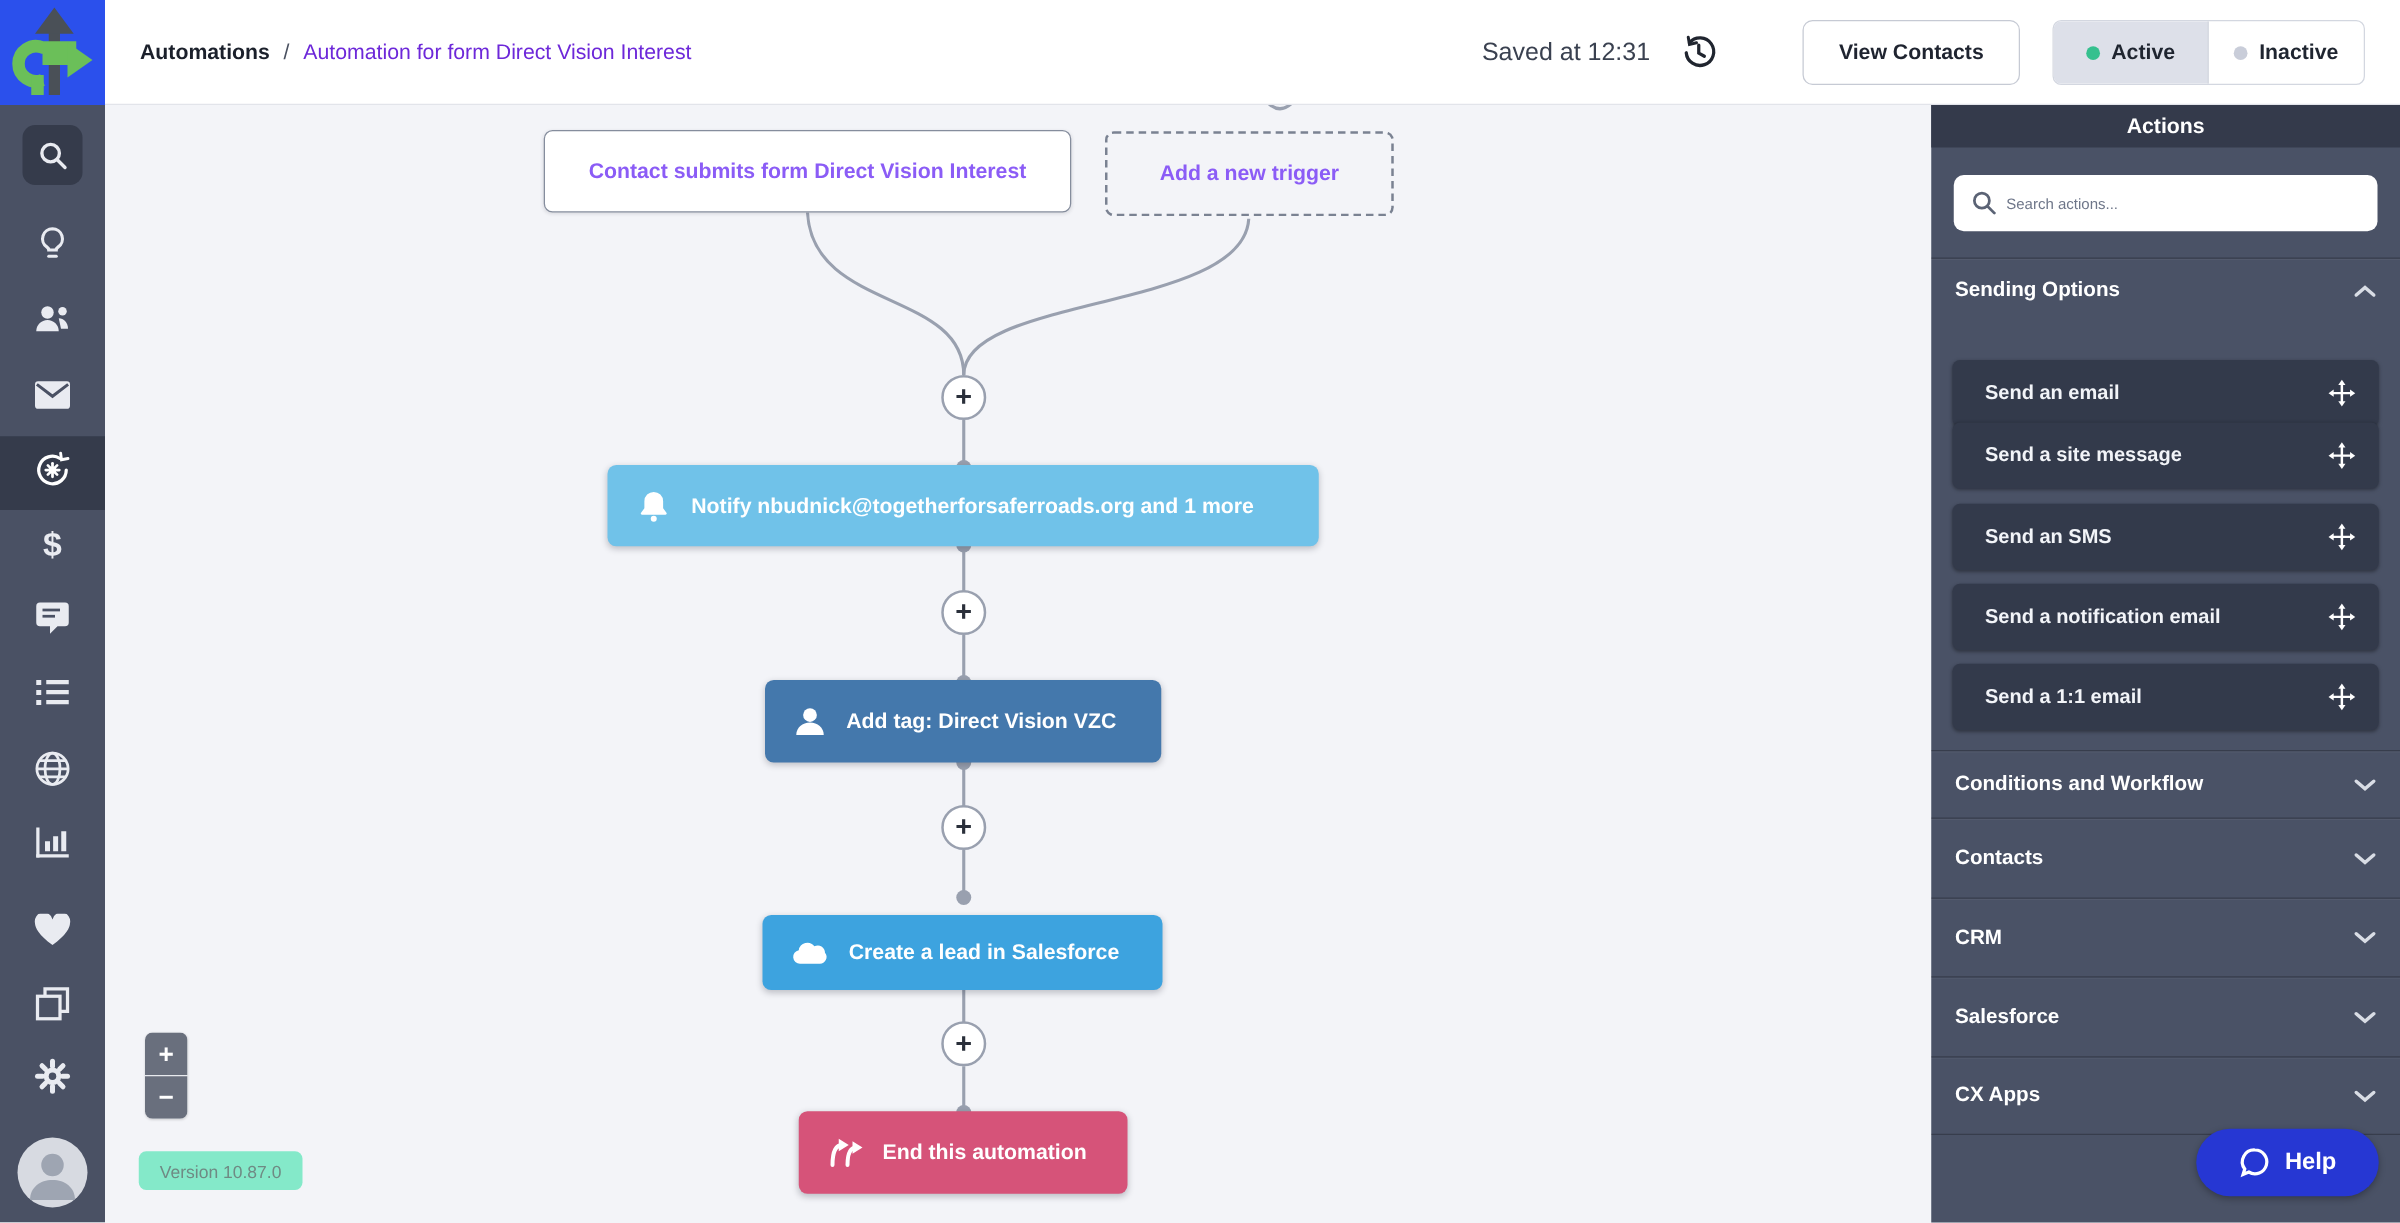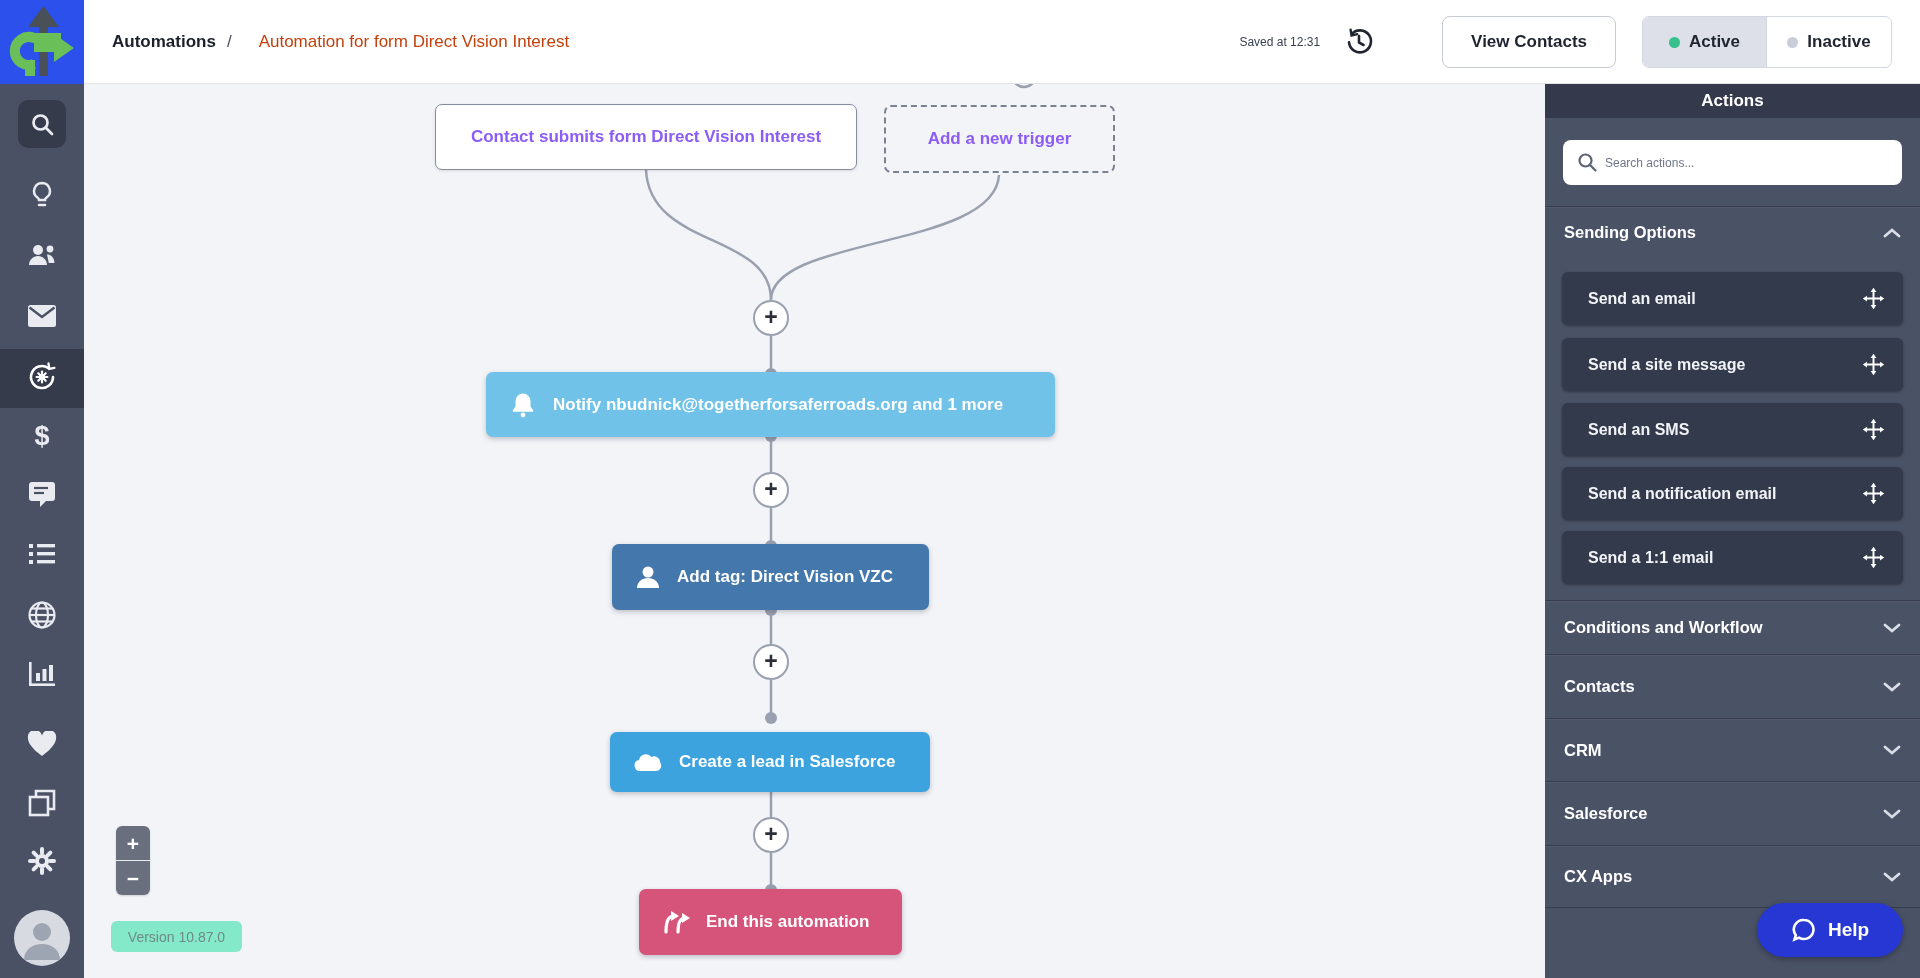--- a/index.html
+++ b/index.html
@@ -8,23 +8,23 @@
   #app { position:relative; width:1920px; height:978px; }
 
   
   .topbar { position:absolute; left:0; top:0; width:1920px; height:84px; background:#FFFFFF;
             border-bottom:1px solid #E2E4EA; z-index:30; }
   .logo { position:absolute; left:0; top:0; width:84px; height:84px; background:#2B50EC; }
   .breadcrumb { position:absolute; left:112px; top:0; height:84px; display:flex; align-items:center;
                 gap:11px; font-size:17px; color:#242A36; }
   .crumb-root { font-weight:bold; color:#1B202B; }
   .crumb-sep { color:#4A5160; }
-  .crumb-current { color:#c2410c;margin-left:16px; }
+  .crumb-current { color:#6d28d9; }
   .topbar-right { position:absolute; right:28px; top:0; height:84px; display:flex; align-items:center; }
-  .saved-status { font-size:12px; color:#3A4150; margin-right:24px;text-align:center; }
+  .saved-status { font-size:20px; color:#3A4150; margin-right:24px;text-align:center; }
   .history-btn { width:30px; height:30px; color:#20252F; margin-right:24px; background:none; border:none; cursor:pointer; }
   .view-contacts { height:52px; padding:0 28px; background:#fff; border:1px solid #C6CAD4; border-radius:8px;
                    font-family:inherit; font-size:17px; font-weight:bold; color:#1F2430; margin-right:26px; cursor:pointer;margin-left:44px; }
   .status-toggle { display:flex; height:52px; border:1px solid #D3D7E0; border-radius:7px; overflow:hidden; background:#fff; }
   .toggle-seg { display:flex; align-items:center; justify-content:center; gap:9px; width:124px;
                 font-size:17px; font-weight:bold; color:#1F2530; cursor:pointer; }
   .toggle-seg.selected { background:#DDE0E9; border-right:1px solid #D3D7E0; }
   .dot { width:11px; height:11px; border-radius:50%; }
   .dot.green { background:#35C08E; }
   .dot.gray { background:#C9CDD9; }
@@ -398,21 +398,21 @@
 
     <div class="section-row row-divider" style="top:122px; height:52px;">
       <span>Sending Options</span>
       <span class="chev">
         <svg width="18" height="12" viewBox="0 0 18 12" fill="none" stroke="currentColor" stroke-width="2.8" stroke-linecap="round">
           <polyline points="2,9 9,3 16,9"></polyline>
         </svg>
       </span>
     </div>
 
-    <div class="action-card" style="top:188px;">
+    <div class="action-card" style="top:204px;">
       <span>Send an email</span>
       <span class="drag-glyph">
         <svg width="23" height="23" viewBox="0 0 28 28" fill="#FFFFFF" stroke="#FFFFFF" stroke-width="2.4" stroke-linecap="round">
           <line x1="14" y1="6" x2="14" y2="22"></line>
             <line x1="6" y1="14" x2="22" y2="14"></line>
           <polygon points="14,1 10.5,6 17.5,6" stroke="none"></polygon>
             <polygon points="14,27 10.5,22 17.5,22" stroke="none"></polygon>
           <polygon points="1,14 6,10.5 6,17.5" stroke="none"></polygon>
             <polygon points="27,14 22,10.5 22,17.5" stroke="none"></polygon>
         </svg>

